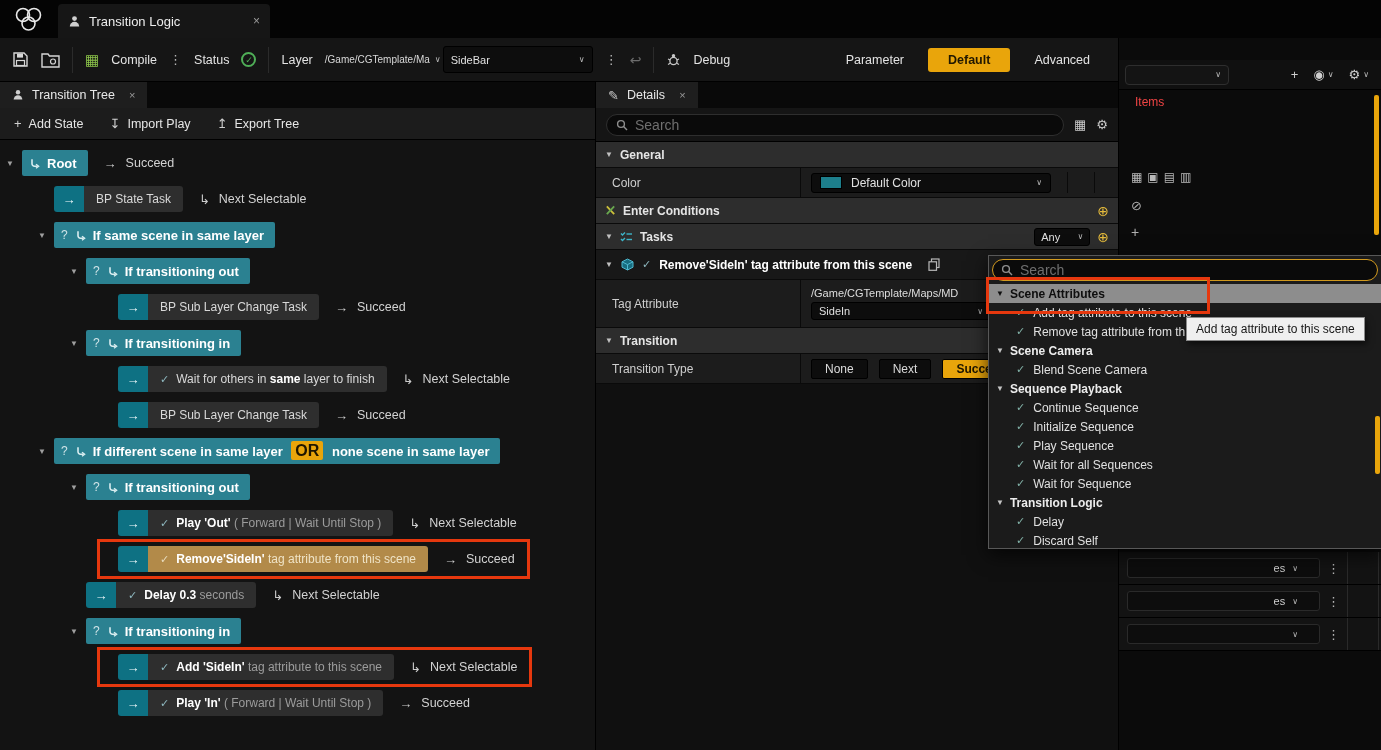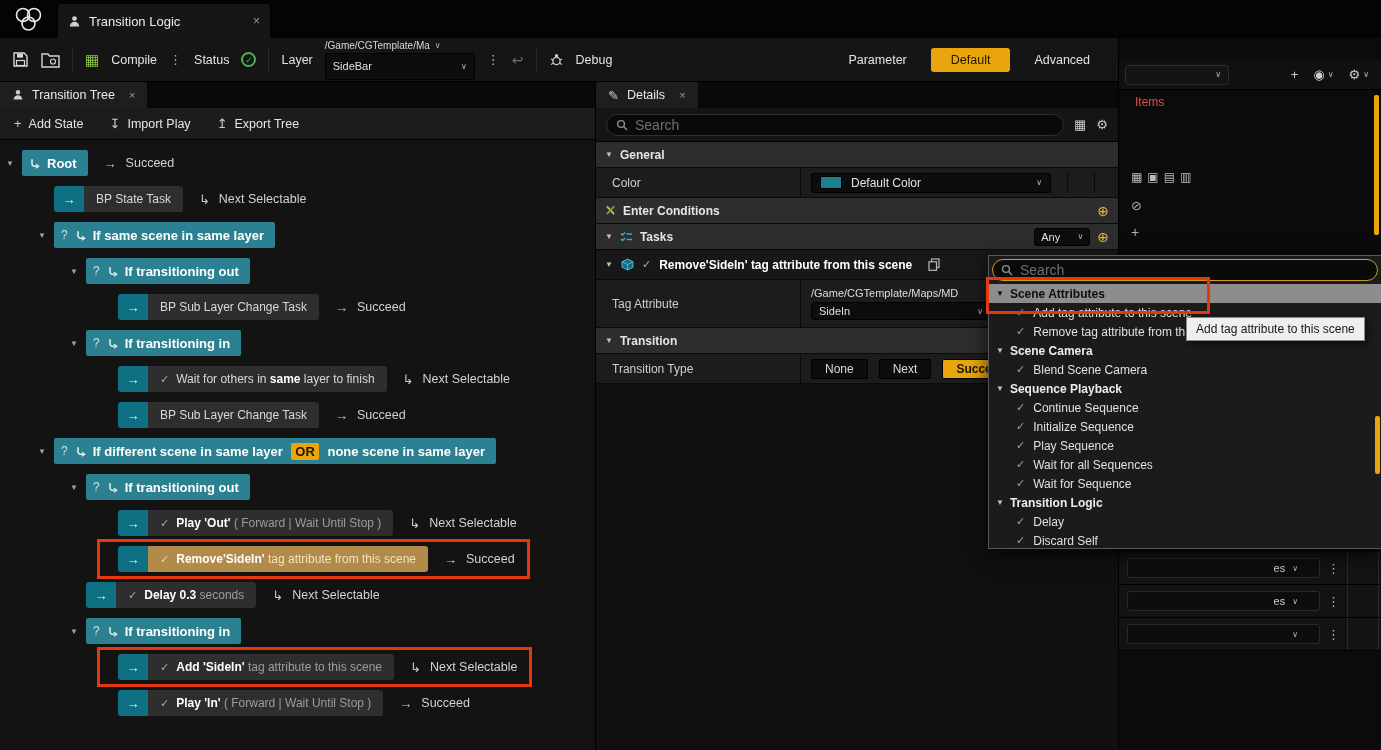--- a/index.html
+++ b/index.html
@@ -10,45 +10,45 @@
 .logo{width:58px;display:flex;align-items:center;justify-content:center;}
 .doc-tab{margin-top:4px;width:212px;background:#161616;border-radius:4px 4px 0 0;display:flex;align-items:center;gap:8px;padding:0 10px;font-size:13px;color:#ececec;}
 .doc-tab .close{margin-left:auto;color:#9a9a9a;font-size:12px;}
 
 .toolbar{position:absolute;left:0;top:38px;width:1118px;height:44px;background:#151515;border-bottom:1px solid #000;display:flex;align-items:center;gap:12px;padding:0 12px;font-size:12.5px;color:#e3e3e3;}
 .tb-sep{width:1px;height:26px;background:#2b2b2b;}
 .tb-ic{display:flex;align-items:center;}
 .compile-ic{color:#8bc24a;font-size:15px;}
 .kebab{color:#b5b5b5;font-size:13px;}
 .status-ok{width:15px;height:15px;border-radius:50%;border:2px solid #4fae57;color:#4fae57;font-size:9px;display:flex;align-items:center;justify-content:center;font-weight:bold;}
-.layer-stack{display:flex;flex-direction:column;gap:2px;}
+.layer-stack{display:flex;flex-direction:row;gap:2px;}
 .layer-path{font-size:10px;color:#d8d8d8;display:flex;align-items:center;gap:5px;}
 .layer-select{width:150px;height:27px;background:#0d0d0d;border:1px solid #000;border-radius:3px;display:flex;align-items:center;justify-content:space-between;padding:0 7px;font-size:11px;color:#e0e0e0;}
 .chev{font-size:8px;color:#b9b9b9;}
 .undo{color:#6d6d6d;font-size:14px;}
 .tb-right{margin-left:auto;display:flex;align-items:center;gap:24px;padding-right:16px;}
-.btn-default{background:#e9a50b;color:#211801;font-weight:normal;font-size:12.5px;padding:5px 20px;border:none;border-radius:3px;font-family:inherit;}
+.btn-default{background:#e9a50b;color:#211801;font-weight:bold;font-size:12.5px;padding:5px 20px;border:none;border-radius:3px;font-family:inherit;}
 
 .panel-tabbar{height:26px;background:#090909;display:flex;align-items:stretch;}
 .panel-tab{background:#1e1e1e;display:flex;align-items:center;gap:8px;padding:0 12px;font-size:12.5px;color:#e8e8e8;}
 .panel-tab .close{color:#9a9a9a;font-size:11px;margin-left:6px;}
 
 .tree-panel{position:absolute;left:0;top:82px;width:595px;height:668px;background:#131313;}
 .tree-actions{height:32px;background:#1c1c1c;border-bottom:1px solid #000;display:flex;align-items:center;gap:26px;padding:0 14px;font-size:12.5px;color:#e6e6e6;}
 .act{display:flex;align-items:center;gap:7px;}
 .act .ai{color:#cfcfcf;font-size:13px;}
 .tree-body{display:flex;flex-direction:column;gap:10px;padding:10px 0 0 6px;}
 .tree-row{display:flex;align-items:center;height:26px;}
 .tcaret{width:16px;flex:none;font-size:8px;color:#9f9f9f;}
 .rwrap{display:flex;align-items:center;}
 .annot{outline:3px solid #e6380e;outline-offset:4px;padding:0 8px 0 14px;margin:0 -8px 0 -14px;}
 .head-chip{display:flex;align-items:center;gap:7px;background:#2b8191;height:26px;padding:0 11px 0 7px;border-radius:2px;font-size:13px;font-weight:bold;color:#fff;white-space:nowrap;}
 .head-chip .q{font-weight:normal;color:#cfe3e7;font-size:12px;}
 .branch{display:flex;color:#d9edf0;}
-.or-badge{background:#e9a50b;color:#201700;font-size:13px;padding:1px 4px;border-radius:2px;margin:0 5px;font-weight:bold;}
+.or-badge{background:#e9a50b;color:#201700;font-size:16px;padding:1px 4px;border-radius:2px;margin:0 5px;font-weight:bold;}
 .task-chip{display:flex;align-items:stretch;height:26px;border-radius:3px;overflow:hidden;white-space:nowrap;}
 .abox{width:30px;background:#0e7183;color:#ecf7f9;display:flex;align-items:center;justify-content:center;font-size:13px;}
 .tlabel{background:#2e2e2e;display:flex;align-items:center;gap:7px;padding:0 12px;font-size:12px;color:#d9d9d9;}
 .selected .tlabel{background:#b28a49;}
 .chk{color:#8fb9c0;font-size:11px;}
 .seg-b{font-weight:bold;color:#fff;}
 .seg-m{color:#9c9c9c;}
 .selected .seg-m{color:#efe3c6;}
 .selected .chk{color:#e8dcbf;}
 .trail{display:flex;align-items:center;gap:9px;margin-left:16px;font-size:12.5px;color:#d2d2d2;white-space:nowrap;}

